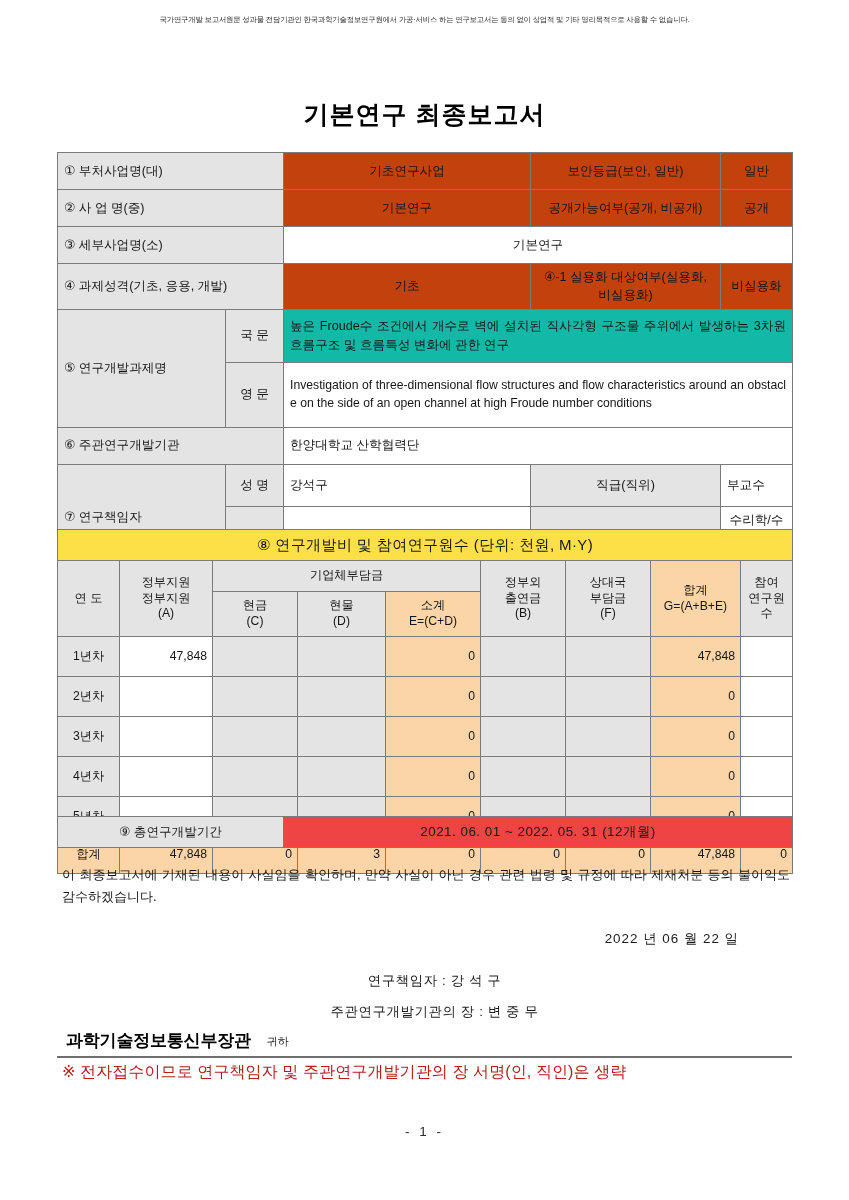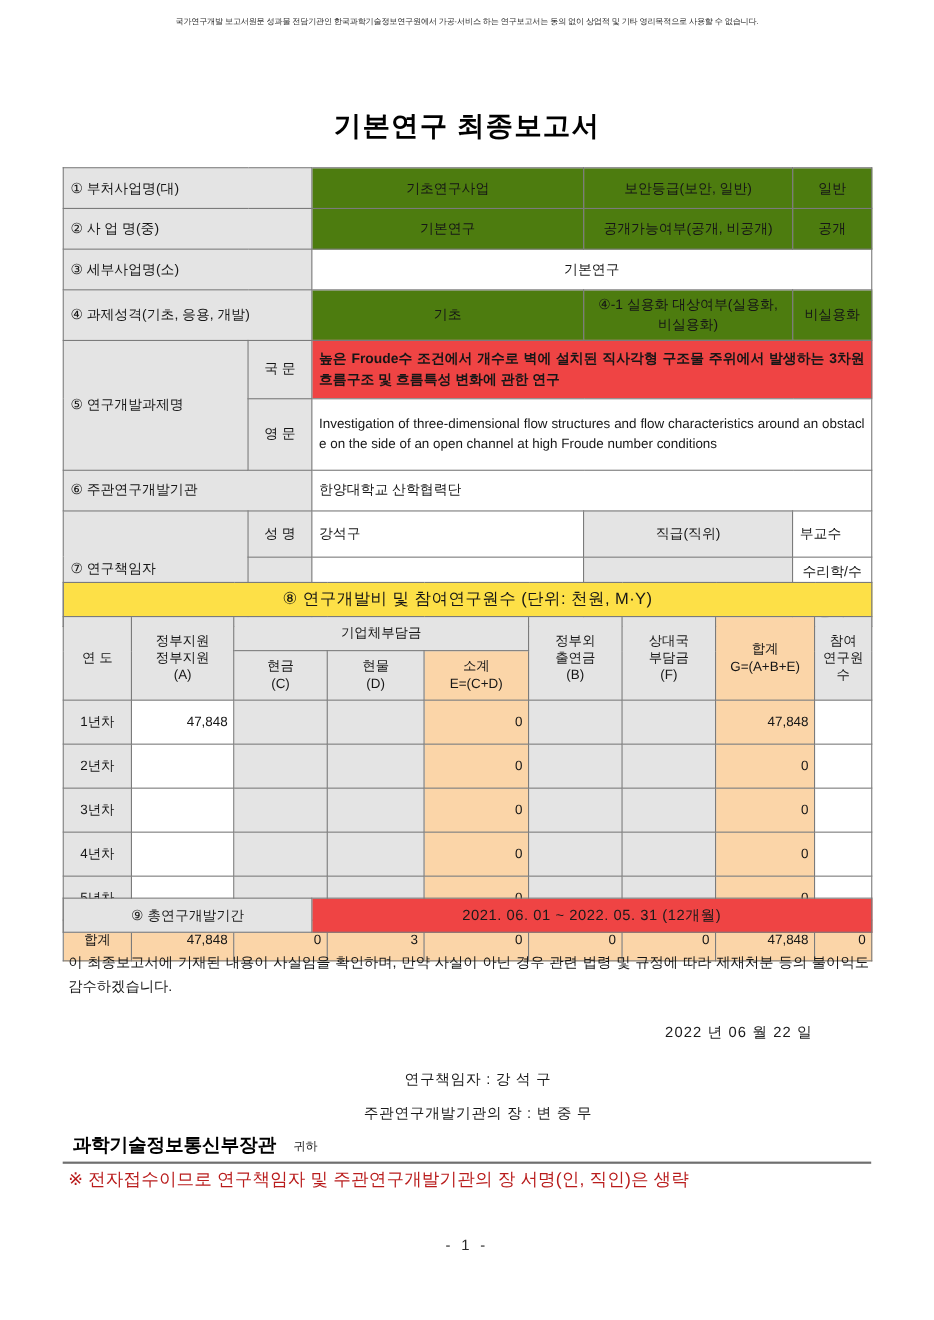--- a/index.html
+++ b/index.html
@@ -68,40 +68,39 @@
     background: #e4e4e4;
     text-align: left;
     white-space: nowrap;
   }
   .lbl-c {
     background: #e4e4e4;
     text-align: center;
     white-space: nowrap;
   }
   .val-c {
-    background: #4d7c0f;
+    background: #c2410c;
     text-align: center;
   }
   .val-white {
     background: #ffffff;
     text-align: left;
   }
   .val-white-c {
     background: #ffffff;
     text-align: center;
   }
   .r-h36 { height: 28px; }
 
   .title-ko {
-    background: #ef4444;
+    background: #14b8a6;
     text-align: justify;
     text-align-last: left;
     line-height: 1.52;
     padding: 5px 8px;
-    font-weight: bold;
   }
   .title-en {
     background: #ffffff;
     text-align: justify;
     text-align-last: left;
     line-height: 1.5;
     padding: 5px 8px;
     font-size: 12.2px;
     word-break: break-all;
   }

